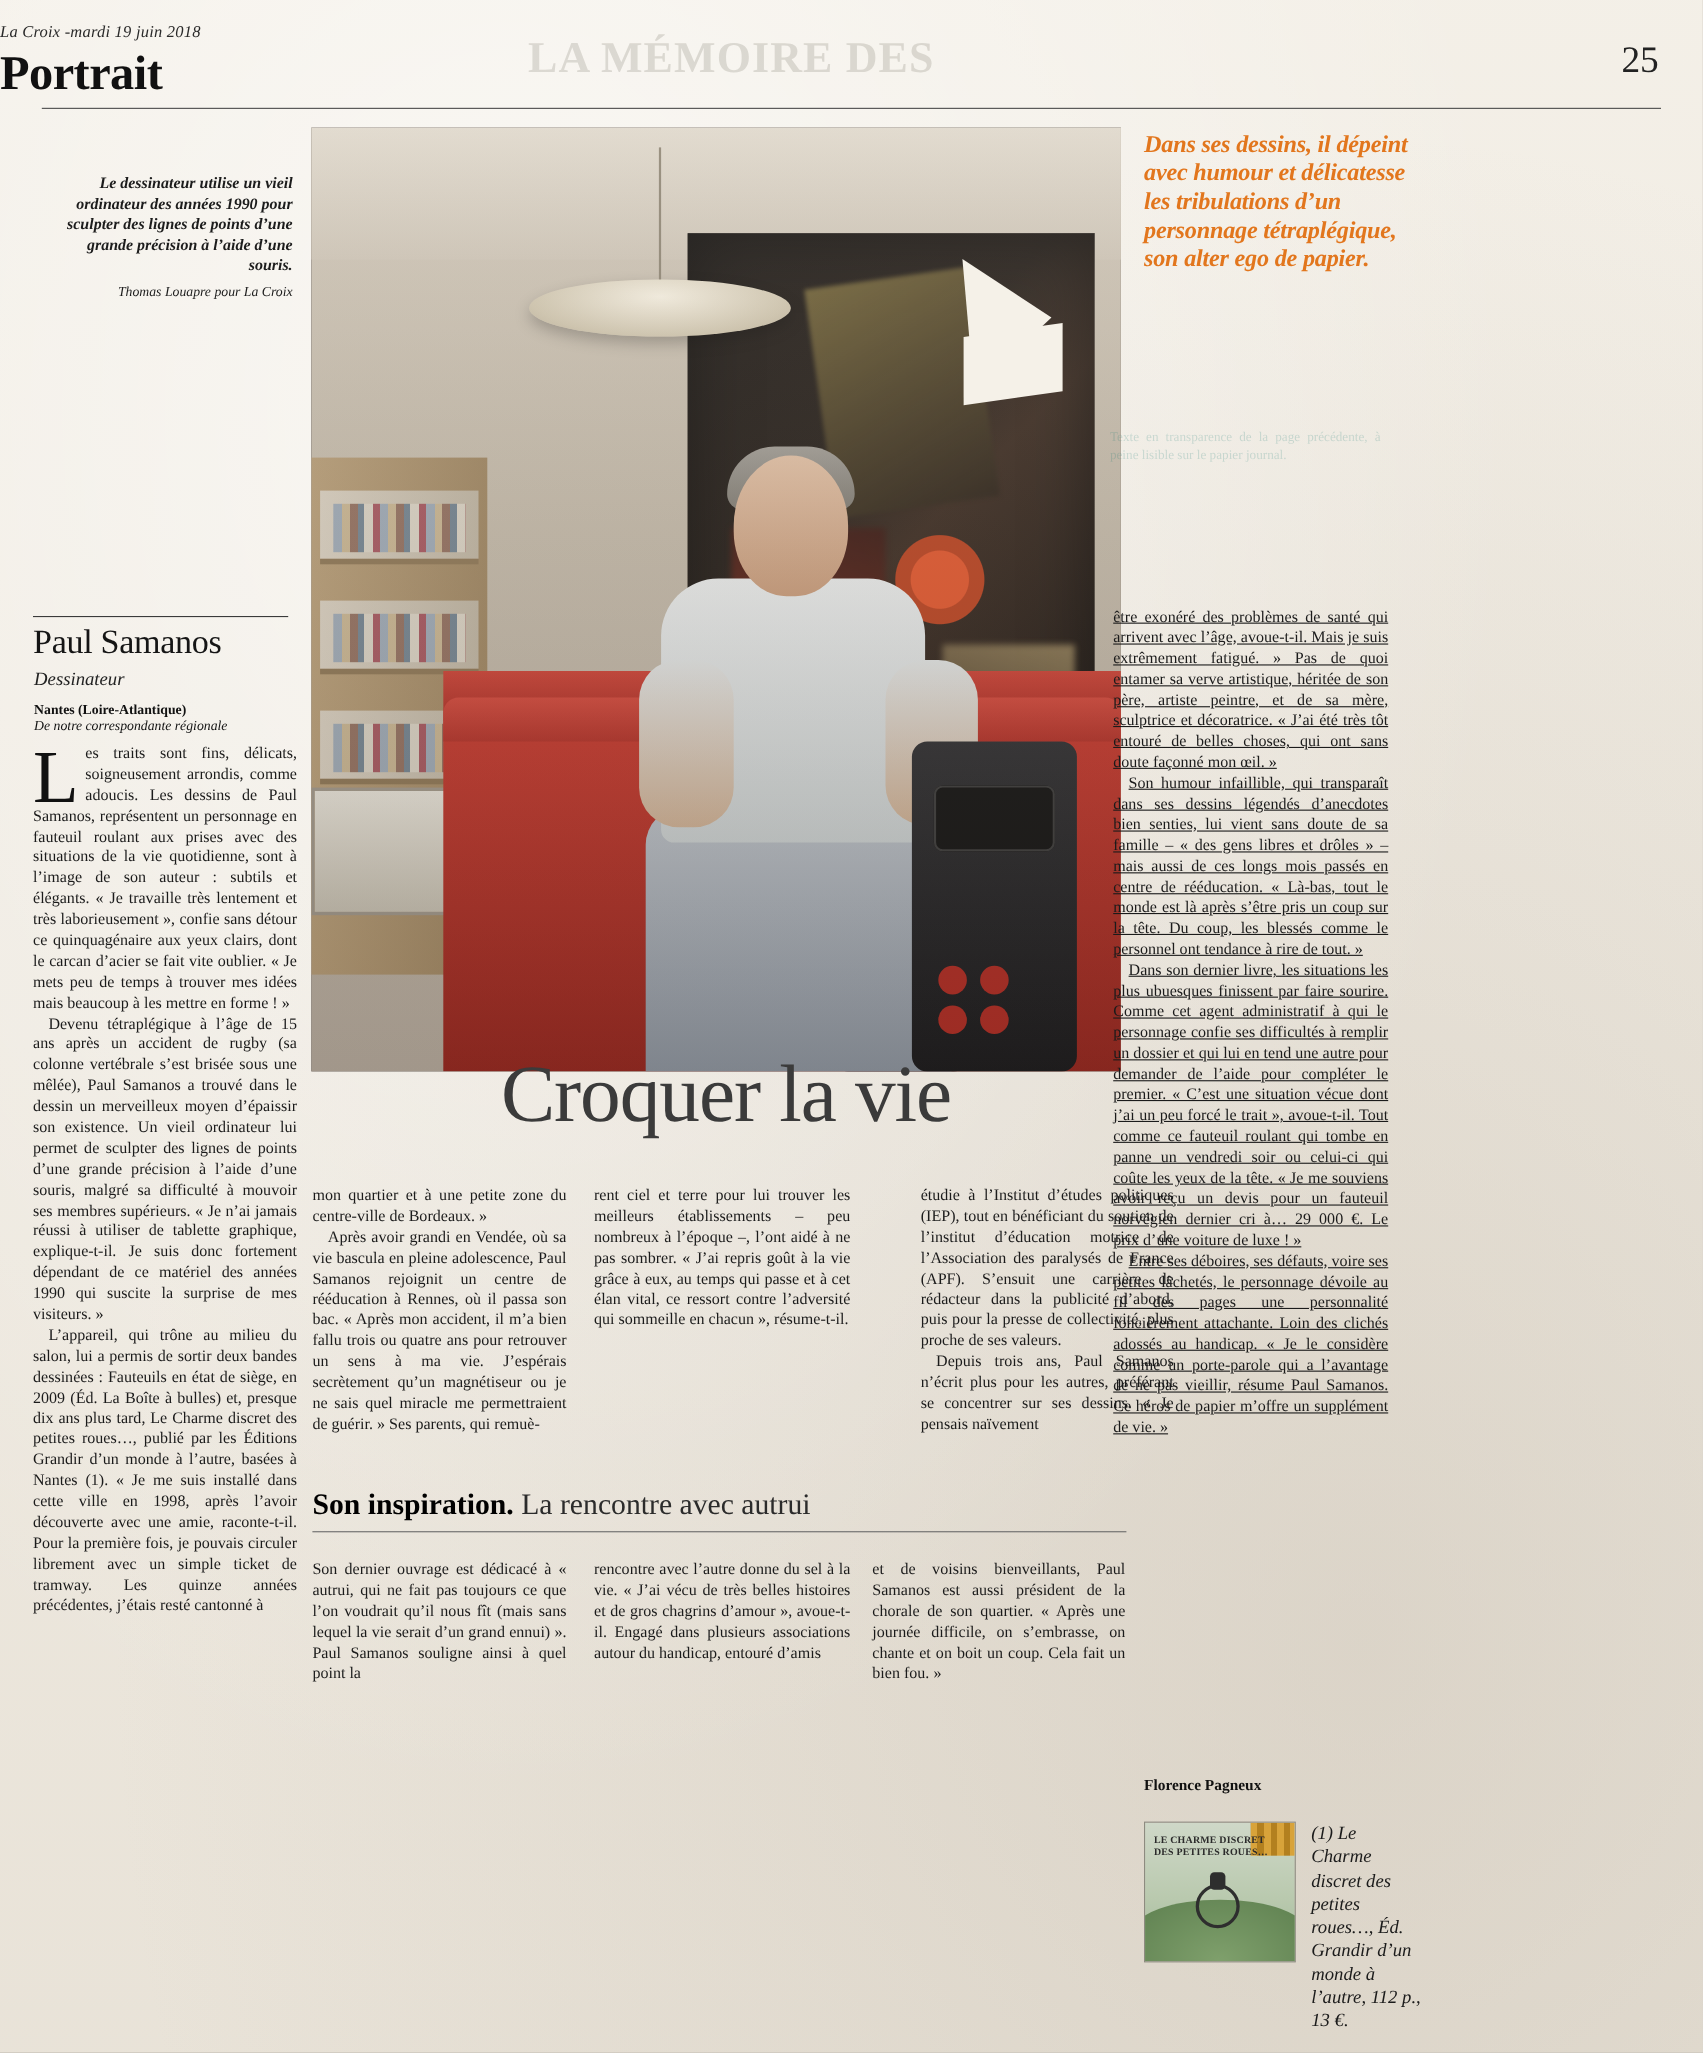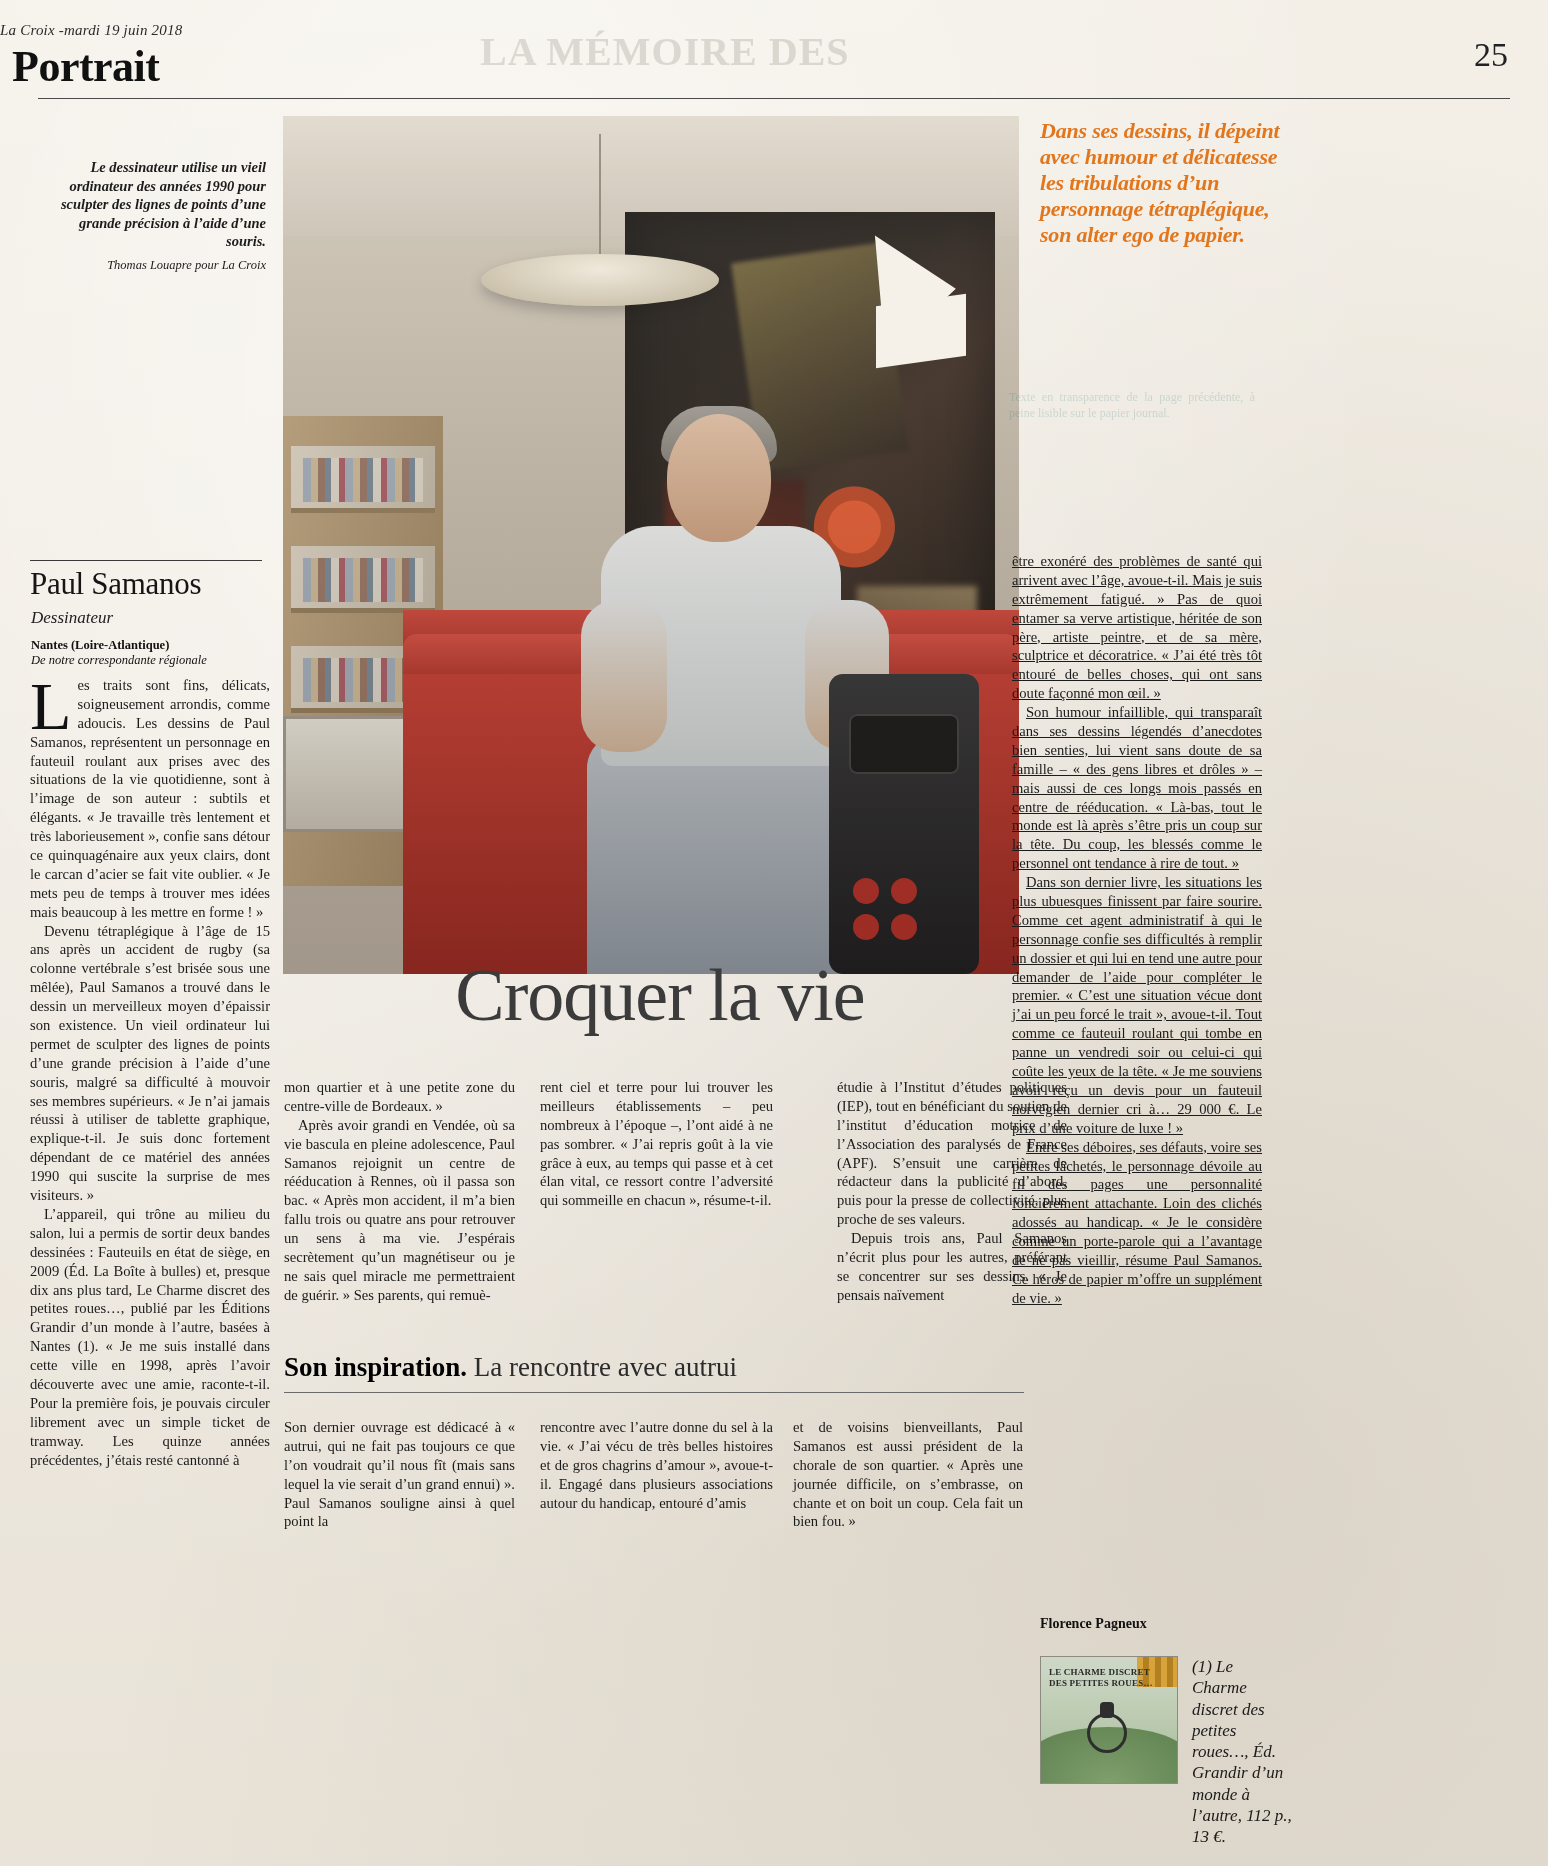--- a/index.html
+++ b/index.html
@@ -42,21 +42,20 @@
     font-style: italic;
     letter-spacing: .2px;
     color: #2a2a2a;
   }
   .masthead .title {
     font-size: 44px;
     font-weight: bold;
     letter-spacing: -0.5px;
     margin-top: 2px;
     color: #111;
-    padding-left: 12px;
   }
   .page-number {
     position: absolute;
     top: 36px; right: 40px;
     font-size: 34px;
     color: #222;
   }
   .ghost-text {
     position: absolute;
     top: 28px; left: 480px;

